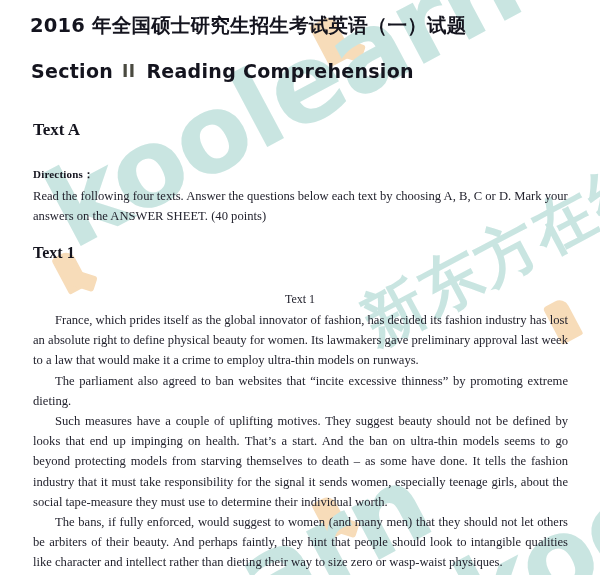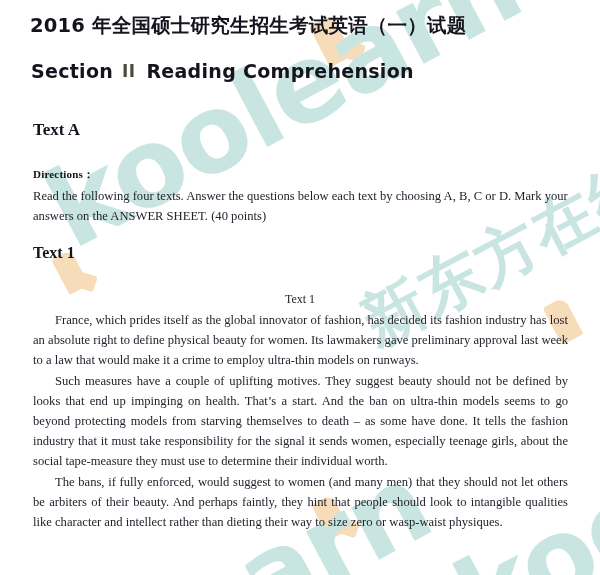--- a/index.html
+++ b/index.html
@@ -277,18 +277,19 @@
     <div class="directions-label">Directions：</div>
 
     <div class="directions-body">Read the following four texts. Answer the questions below each text by choosing A, B, C or D. Mark your answers on the ANSWER SHEET. (40 points)</div>
 
     <div class="text-head">Text 1</div>
 
     <div class="passage-label">Text 1</div>
 
     <div id="passage">
       <p>France, which prides itself as the global innovator of fashion, has decided its fashion industry has lost an absolute right to define physical beauty for women. Its lawmakers gave preliminary approval last week to a law that would make it a crime to employ ultra-thin models on runways.</p>
+      <p>The parliament also agreed to ban websites that “incite excessive thinness” by promoting extreme dieting.</p>
       <p>Such measures have a couple of uplifting motives. They suggest beauty should not be defined by looks that end up impinging on health. That’s a start. And the ban on ultra-thin models seems to go beyond protecting models from starving themselves to death – as some have done. It tells the fashion industry that it must take responsibility for the signal it sends women, especially teenage girls, about the social tape-measure they must use to determine their individual worth.</p>
       <p>The bans, if fully enforced, would suggest to women (and many men) that they should not let others be arbiters of their beauty. And perhaps faintly, they hint that people should look to intangible qualities like character and intellect rather than dieting their way to size zero or wasp-waist physiques.</p>
     </div>
 
   </div>
 </div>
 
 </body></html>

